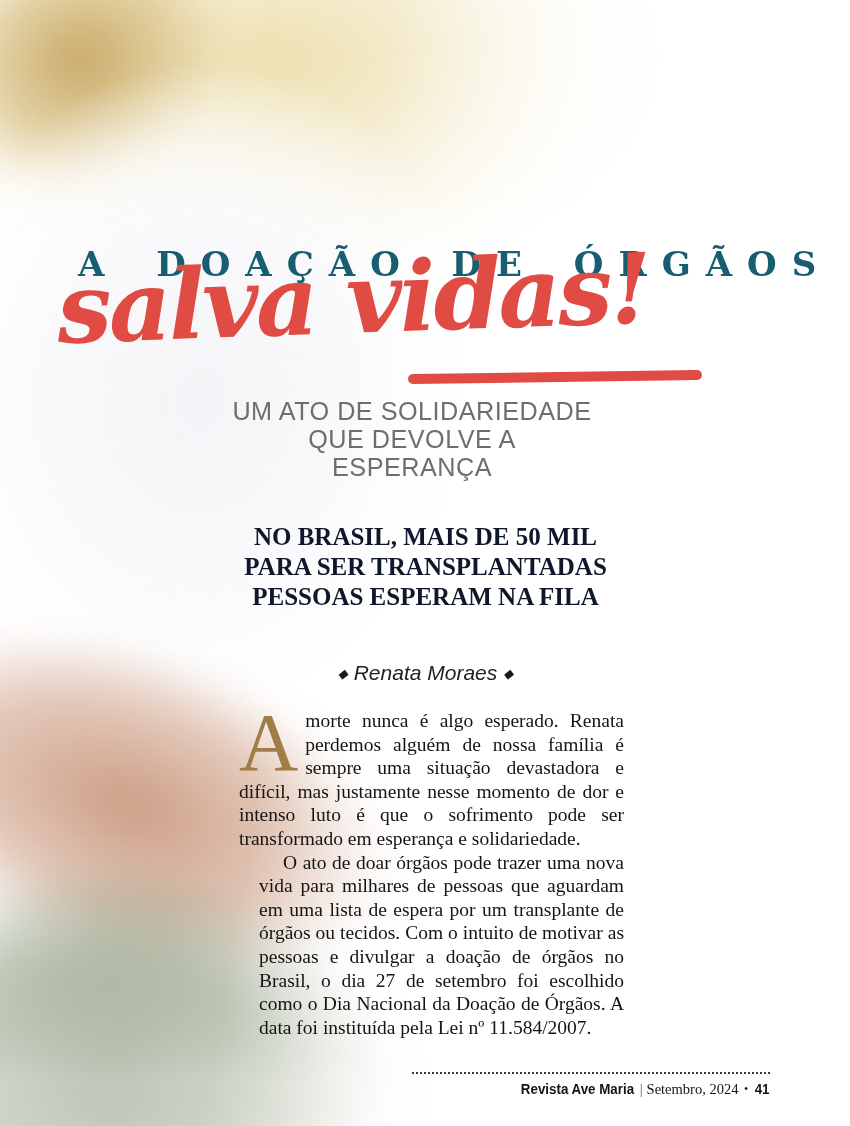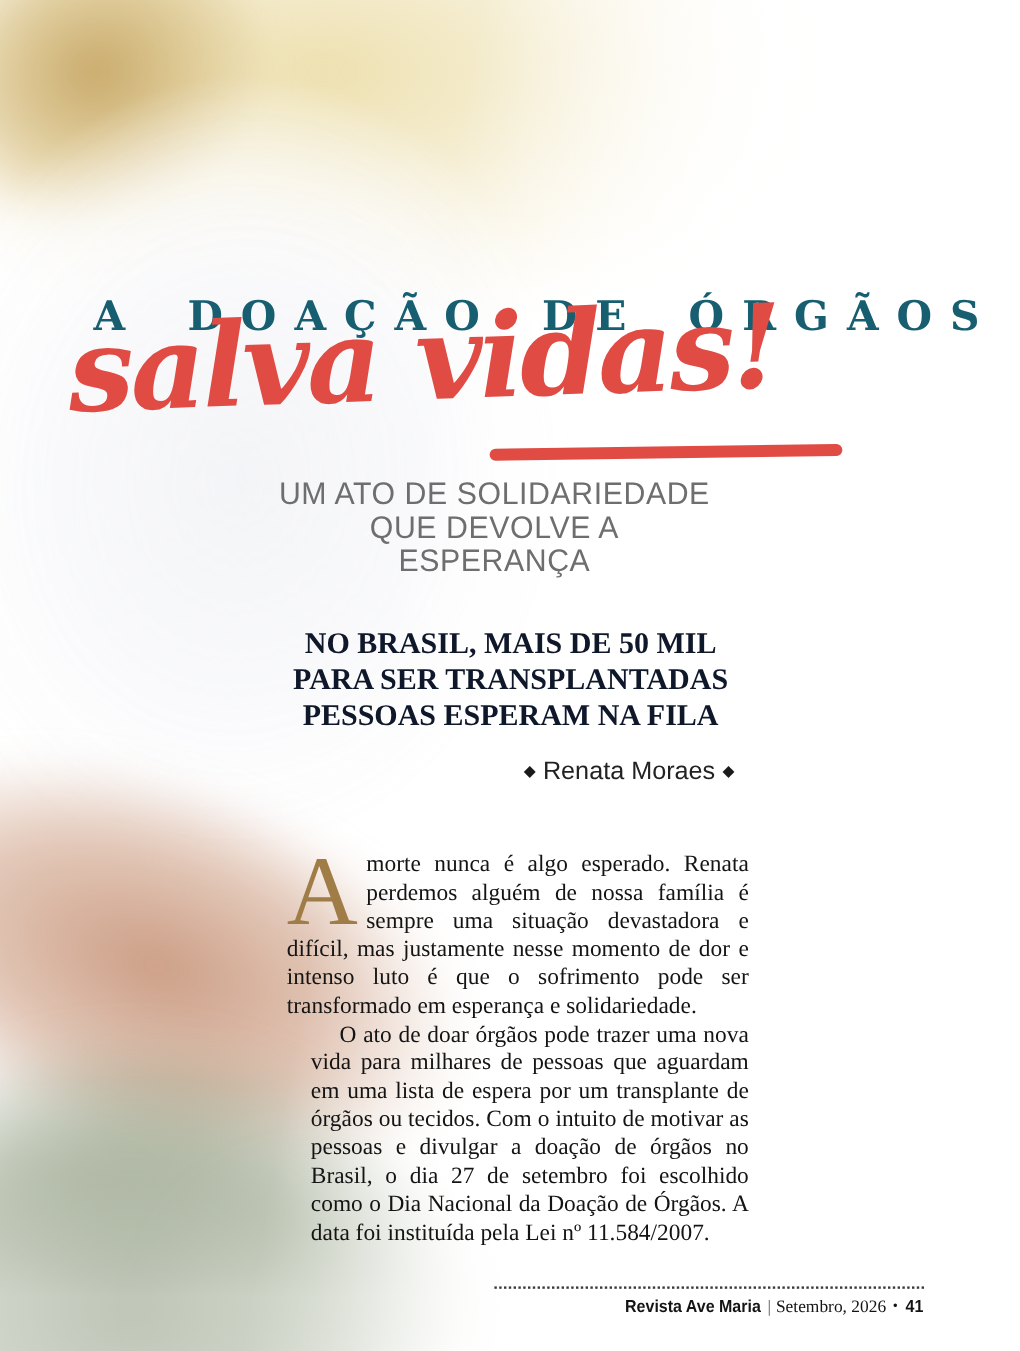--- a/index.html
+++ b/index.html
@@ -102,25 +102,26 @@
     left:233px;top:510px;width:385px;
     text-align:center;
     font-family:"Liberation Serif", serif;
     font-weight:bold;
     font-size:25px;
     line-height:30px;
     color:#0f172a;
     margin-top:12px;
   }
   .byline{
-    left:233px;top:631px;width:385px;
-    text-align:right;
+    left:233px;top:661px;width:385px;
+    text-align:center;
     font-family:"Liberation Sans", sans-serif;
     font-size:21px;
     color:#222222;
+    font-style:italic;
   }
   .byline .diamond{font-size:13px;vertical-align:2px;color:#1a1a1a;padding:0 6px;}
   .article{
     left:239px;top:709px;width:385px;
     font-family:"Liberation Serif", serif;
     font-size:19.5px;
     line-height:23.6px;
     color:#141414;
     text-align:justify;
   }
@@ -187,18 +188,18 @@
   <div class="abs byline">
     <span class="diamond">◆</span><span>Renata Moraes</span><span class="diamond">◆</span>
   </div>
 
   <div class="abs article">
     <p><span class="dropcap">A</span><span>morte nunca é algo esperado. Renata perdemos alguém de nossa família é sempre uma situação devastadora e difícil, mas justamente nesse momento de dor e intenso luto é que o sofrimento pode ser transformado em esperança e solidariedade.</span></p>
     <p>O ato de doar órgãos pode trazer uma nova vida para milhares de pessoas que aguardam em uma lista de espera por um transplante de órgãos ou tecidos. Com o intuito de motivar as pessoas e divulgar a doação de órgãos no Brasil, o dia 27 de setembro foi escolhido como o Dia Nacional da Doação de Órgãos. A data foi instituída pela Lei nº 11.584/2007.</p>
   </div>
 
   <div class="abs footer">
-    <span class="mag">Revista Ave Maria</span><span class="sep">|</span><span class="issue">Setembro, 2026</span>
+    <span class="mag">Revista Ave Maria</span><span class="sep">|</span><span class="issue">Setembro, 2024</span>
     <span class="bullet">•</span>
     <span class="pagenum">41</span>
   </div>
 
 </div>
 
 </body></html>

